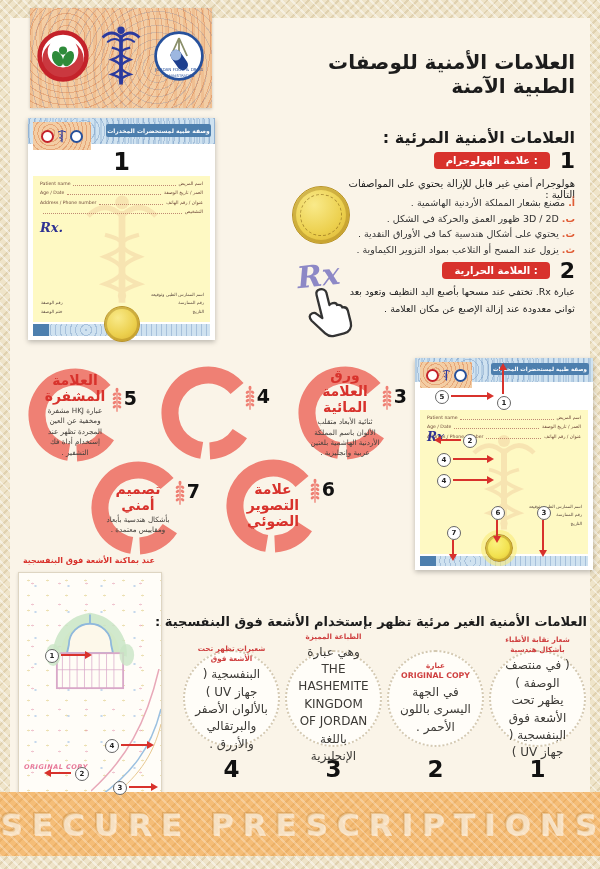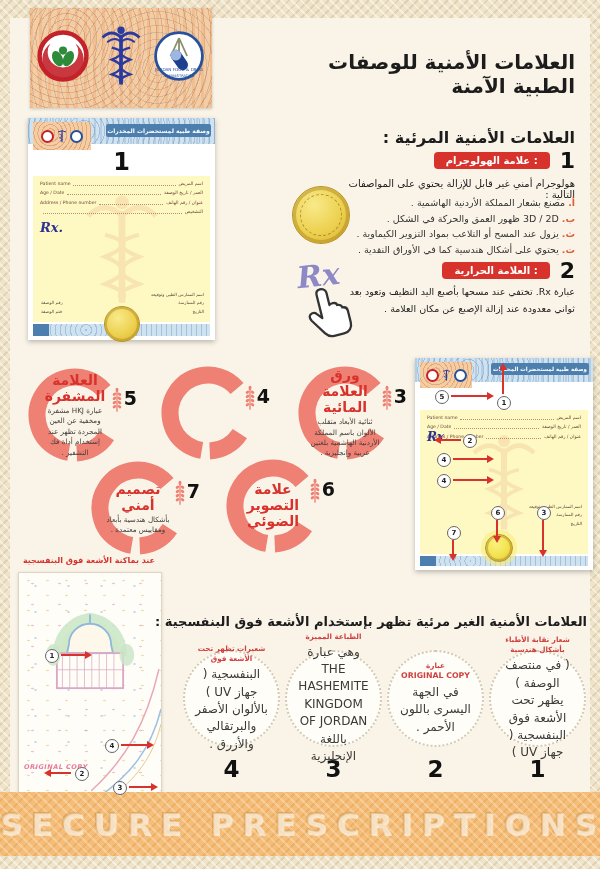--- a/index.html
+++ b/index.html
@@ -253,22 +253,22 @@
   <div class="sec-title rtl">العلامات الأمنية المرئية :</div>
 
   <div class="item-head item1-head">
     <span class="item-num">1</span>
     <span class="badge">علامة الهولوجرام :</span>
   </div>
   <div class="intro rtl">هولوجرام أمني غير قابل للإزالة يحتوي على المواصفات التالية :</div>
   <div class="speclist rtl">
     <div class="li"><span class="lt">أ.</span><span>مصنع بشعار المملكة الأردنية الهاشمية .</span></div>
     <div class="li"><span class="lt">ب.</span><span>3D / 2D ظهور العمق والحركة في الشكل .</span></div>
+    <div class="li"><span class="lt">ت.</span><span>يحتوي على أشكال هندسية كما في الأوراق النقدية .</span></div>
     <div class="li"><span class="lt">ث.</span><span>يزول عند المسح أو التلاعب بمواد التزوير الكيماوية .</span></div>
-    <div class="li"><span class="lt">ت.</span><span>يحتوي على أشكال هندسية كما في الأوراق النقدية .</span></div>
   </div>
   <div class="holo-seal"></div>
 
   <div class="item-head item2-head">
     <span class="item-num">2</span>
     <span class="badge">العلامة الحرارية :</span>
   </div>
   <div class="item2-text rtl">عبارة Rx. تختفي عند مسحها بأصبع اليد النظيف وتعود بعد ثواني معدودة عند إزالة الإصبع عن مكان العلامة .</div>
   <div class="rx-big">Rx</div>
   <div class="hand">

